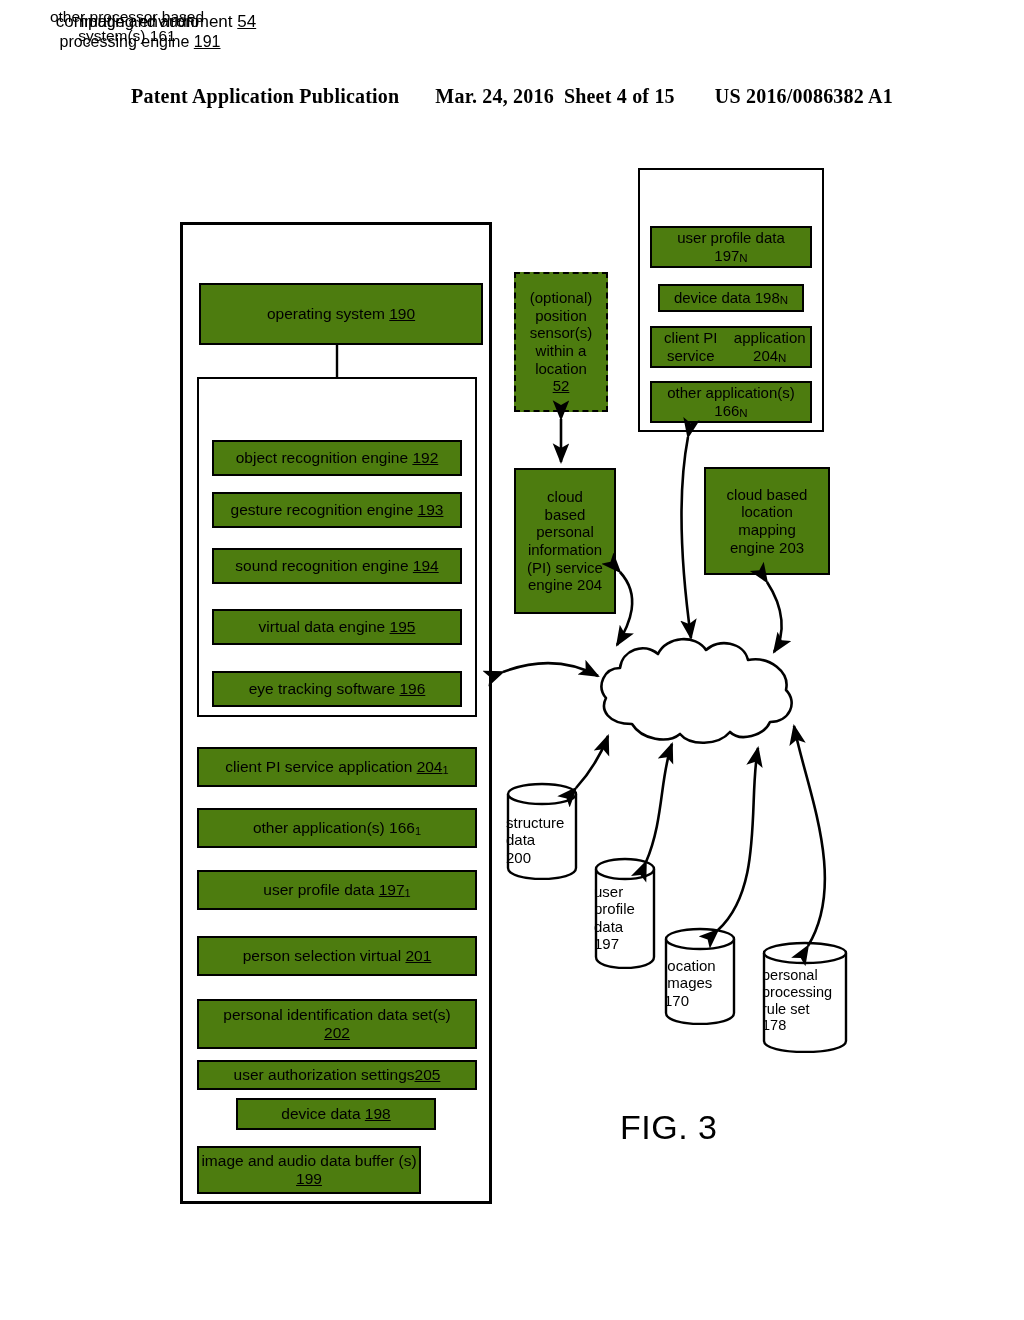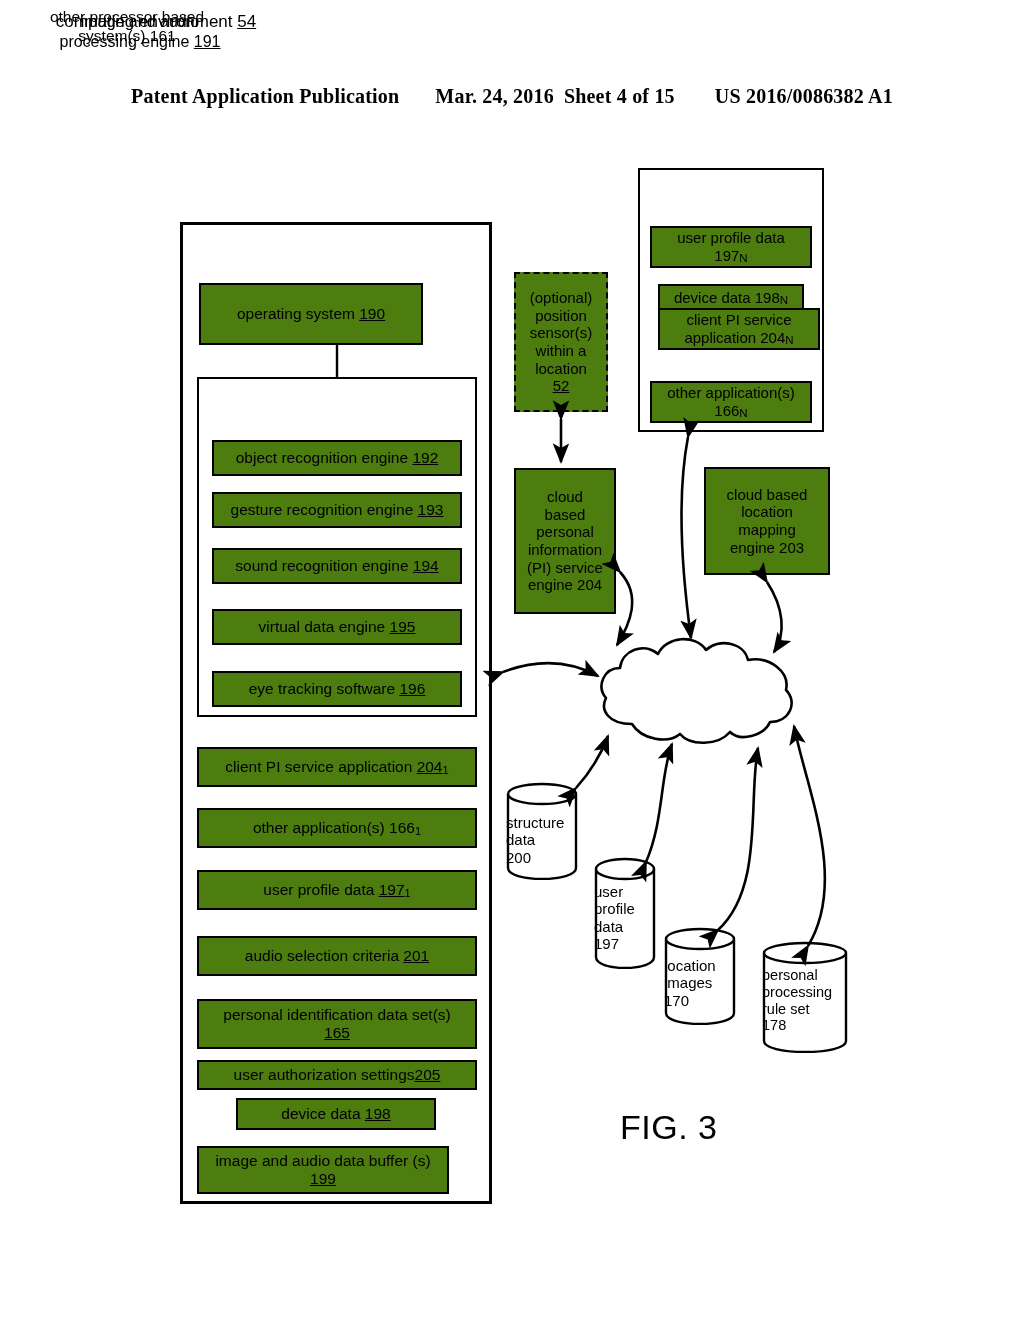--- a/index.html
+++ b/index.html
@@ -147,21 +147,21 @@
 <div class="page-header">
   <span class="seg">Patent Application Publication</span><span class="hdr-gap-1"></span><span class="seg hdr-date">Mar. 24, 2016</span><span class="seg">Sheet 4 of 15</span><span class="hdr-gap-2"></span><span class="seg">US 2016/0086382 A1</span>
 </div>
 
 <div id="computing-environment"></div>
 
 <div id="ce-title">
   <span>computing environment </span><u>54</u>
 </div>
 
-<div class="box" style="left:199px; top:283px; width:224px; height:62px;">
+<div class="box" style="left:199px; top:283px; width:284px; height:62px;">
   <span>
     <span>operating system </span><u>190</u>
   </span>
 </div>
 
 <div id="image-audio-engine"></div>
 <div id="iae-title">
   <span>image and audio</span><br>
   <span>processing engine </span><u>191</u>
 </div>
@@ -188,37 +188,37 @@
 
 <div class="box" style="left:197px; top:808px; width:280px; height:40px;">
   <span><span>other application(s) 166</span><span class="sub">1</span></span>
 </div>
 
 <div class="box" style="left:197px; top:870px; width:280px; height:40px;">
   <span><span>user profile data </span><u>197</u><span class="sub">1</span></span>
 </div>
 
 <div class="box" style="left:197px; top:936px; width:280px; height:40px;">
-  <span><span>audio selection criteria </span><u>201</u></span>
+  <span><span>person selection virtual </span><u>201</u></span>
 </div>
 
 <div class="box" style="left:197px; top:999px; width:280px; height:50px; flex-direction:column;">
   <span>personal identification data set(s)</span>
-  <u>165</u>
+  <u>202</u>
 </div>
 
 <div class="box" style="left:197px; top:1060px; width:280px; height:30px;">
   <span><span>user authorization settings</span><u>205</u></span>
 </div>
 
 <div class="box" style="left:236px; top:1098px; width:200px; height:32px;">
   <span><span>device data </span><u>198</u></span>
 </div>
 
-<div class="box" style="left:197px; top:1146px; width:252px; height:48px; flex-direction:column;">
+<div class="box" style="left:197px; top:1146px; width:224px; height:48px; flex-direction:column;">
   <span>image and audio data buffer (s)</span>
   <u>199</u>
 </div>
 
 <div class="box dashed" style="left:514px; top:272px; width:94px; height:140px; flex-direction:column; font-size:15px; justify-content:center;">
   <span>(optional)</span>
   <span>position</span>
   <span>sensor(s)</span>
   <span>within a</span>
   <span>location</span>
@@ -233,21 +233,21 @@
 
 <div class="box" style="left:650px; top:226px; width:162px; height:42px; flex-direction:column; font-size:15px;">
   <span>user profile data</span>
   <span><span>197</span><span class="subN">N</span></span>
 </div>
 
 <div class="box" style="left:658px; top:284px; width:146px; height:28px; font-size:15px;">
   <span><span>device data 198</span><span class="subN">N</span></span>
 </div>
 
-<div class="box" style="left:650px; top:308px; width:162px; height:42px; flex-direction:column; font-size:15px;margin-left:8px;">
+<div class="box" style="left:650px; top:326px; width:162px; height:42px; flex-direction:row; font-size:15px;">
   <span>client PI service</span>
   <span><span>application 204</span><span class="subN">N</span></span>
 </div>
 
 <div class="box" style="left:650px; top:381px; width:162px; height:42px; flex-direction:column; font-size:15px;">
   <span>other application(s)</span>
   <span><span>166</span><span class="subN">N</span></span>
 </div>
 
 <div class="box" style="left:514px; top:468px; width:102px; height:146px; flex-direction:column; font-size:15px;">

